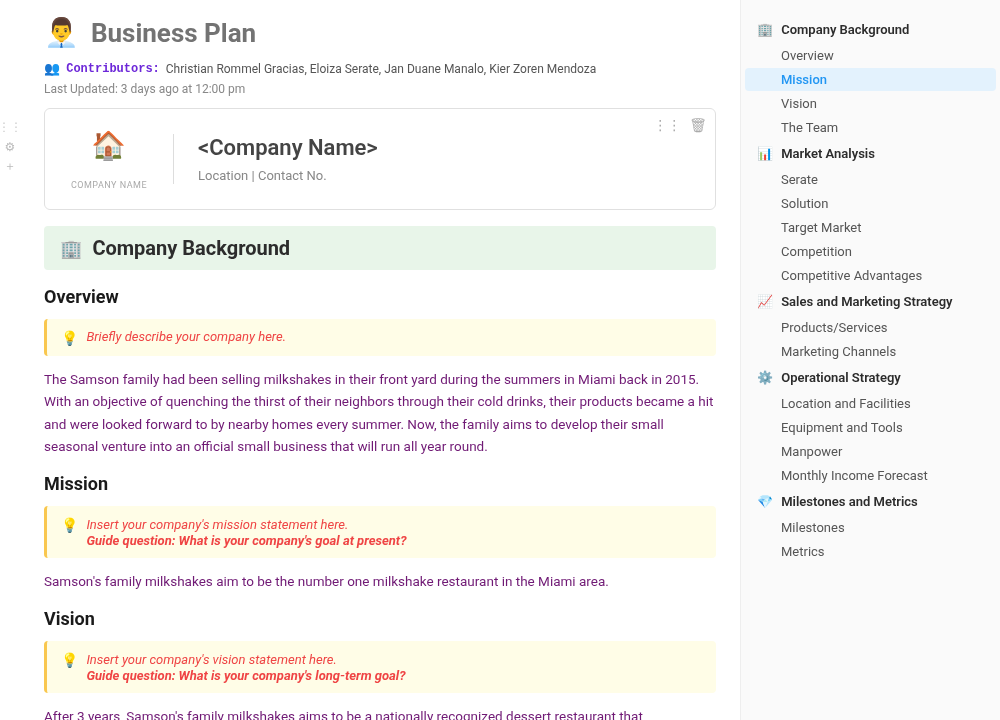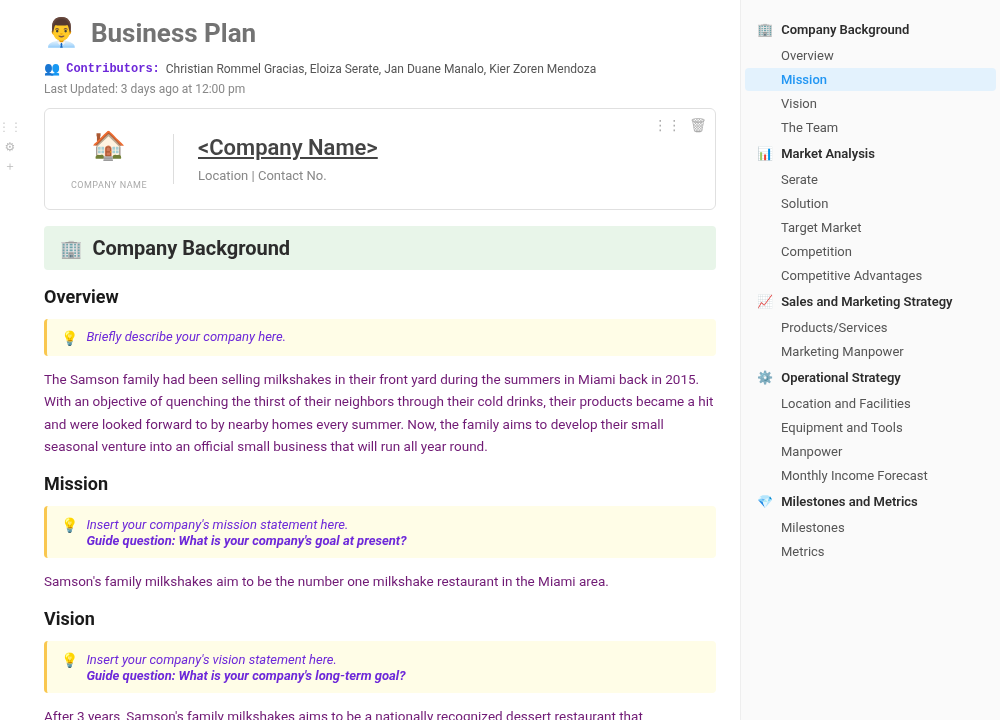--- a/index.html
+++ b/index.html
@@ -116,21 +116,20 @@
     .company-divider {
       width: 1px;
       height: 50px;
       background: #ddd;
     }
 
     .company-name-large {
       font-size: 22px;
       font-weight: 600;
       color: #444;
-      text-decoration: underline;
     }
 
     .company-location {
       font-size: 13px;
       color: #888;
       margin-top: 8px;
     }
 
     
     .left-sidebar {
@@ -206,21 +205,21 @@
     }
 
     .hint-icon {
       font-size: 14px;
       margin-top: 1px;
       flex-shrink: 0;
     }
 
     .hint-text {
       font-size: 13px;
-      color: #6d28d9;
+      color: #ef4444;
       font-style: italic;
     }
 
     .hint-text strong {
       font-style: italic;
       font-weight: 700;
     }
 
     .body-text {
       font-size: 13.5px;
@@ -368,21 +367,21 @@
     <div class="nav-item">Serate</div>
     <div class="nav-item">Solution</div>
     <div class="nav-item">Target Market</div>
     <div class="nav-item">Competition</div>
     <div class="nav-item">Competitive Advantages</div>
     <div class="nav-section-header">
       <span style="font-size:13px">📈</span>
       <span>Sales and Marketing Strategy</span>
     </div>
     <div class="nav-item">Products/Services</div>
-    <div class="nav-item">Marketing Manpower</div>
+    <div class="nav-item">Marketing Channels</div>
     <div class="nav-section-header">
       <span style="font-size:13px">⚙️</span>
       <span>Operational Strategy</span>
     </div>
     <div class="nav-item">Location and Facilities</div>
     <div class="nav-item">Equipment and Tools</div>
     <div class="nav-item">Manpower</div>
     <div class="nav-item">Monthly Income Forecast</div>
     <div class="nav-section-header">
       <span style="font-size:13px">💎</span>

